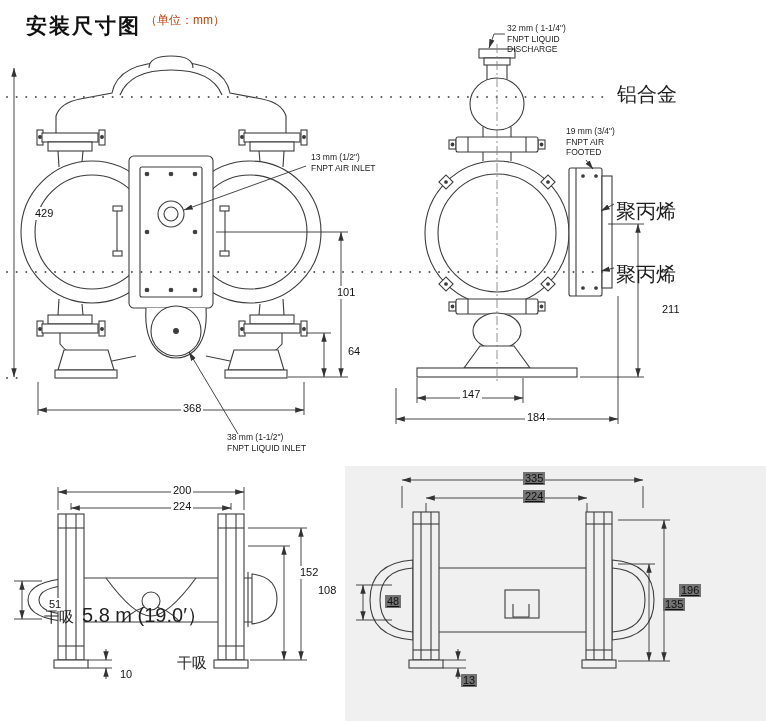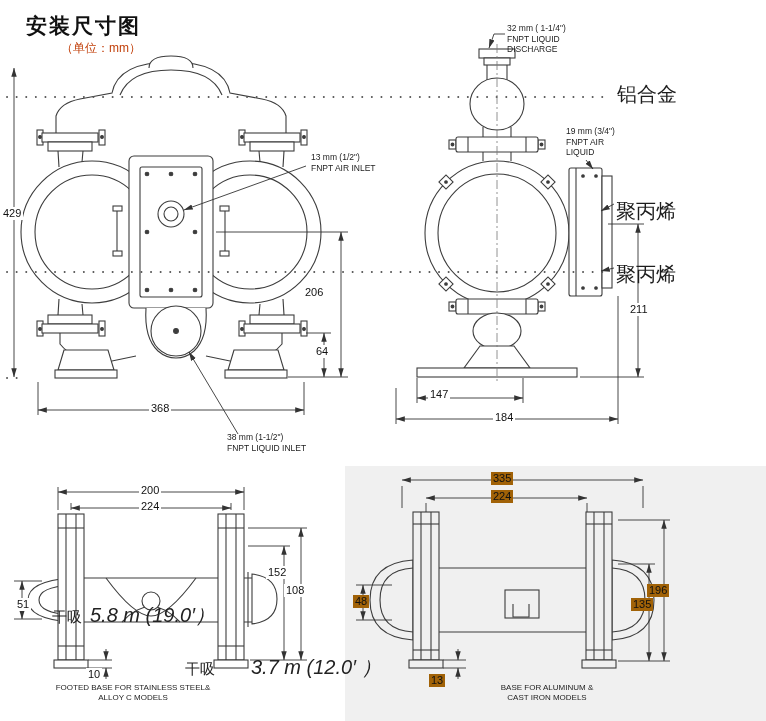--- a/index.html
+++ b/index.html
@@ -1,31 +1,31 @@
 <!DOCTYPE html>
 <html><head>
 <meta charset="utf-8">
 <style>
   * { margin:0; padding:0; box-sizing:border-box; }
   html,body { width:766px; height:721px; }
   body { position:relative; background:#fff; font-family:"Liberation Sans", sans-serif; color:#222; overflow:hidden; }
   #screen { position:absolute; left:0; top:0; width:766px; height:721px; }
   .graypanel { position:absolute; left:345px; top:466px; width:421px; height:255px; background:#f0f0f0; }
   svg.layer { position:absolute; left:0; top:0; }
-  .dim { position:absolute; font-size:11px; line-height:13px; background:#fff; padding:0 2px; color:#111; white-space:nowrap; }
-  .dim.gray { background:#a16207; }
+  .dim { position:absolute; font-size:11px; line-height:13px; background:#fff; padding:0 2px; color:#111; white-space:nowrap;margin-left:32px; }
+  .dim.gray { background:#737373;text-decoration:underline; }
   .callout { position:absolute; font-size:8.5px; line-height:10.5px; color:#1c1c1c; white-space:nowrap; }
   .cjk { position:absolute; font-size:20px; color:#1c1c1c; white-space:nowrap; }
   .caption { position:absolute; font-size:8px; line-height:10px; text-align:center; color:#1c1c1c; }
-  .title-row { position:absolute; left:26px; top:12px; display:flex; align-items:flex-end; white-space:nowrap;flex-direction:column; }
+  .title-row { position:absolute; left:26px; top:12px; display:flex; align-items:flex-start; white-space:nowrap; }
   .title-main { font-size:21px; font-weight:600; color:#111; letter-spacing:2px; }
   .title-unit { font-size:12px; margin-left:4px; color:#c2410c; }
-  .drylift { position:absolute; display:flex; align-items:baseline; color:#222; white-space:nowrap;margin-left:8px; }
+  .drylift { position:absolute; display:flex; align-items:baseline; color:#222; white-space:nowrap; }
   .drylift .lbl { font-size:15px; }
-  .drylift .val { font-size:20px; margin-left:8px;font-style:italic; }
+  .drylift .val { font-size:20px; margin-left:8px; }
 </style>
 </head>
 <body>
 
 <div id="screen">
 
   <div class="graypanel"></div>
 
   <svg class="layer" width="766" height="721" viewBox="0 0 766 721">
     <defs>
@@ -297,70 +297,61 @@
 
   <div class="callout" style="left:507px;top:23px">
     <div>32 mm ( 1-1/4")</div>
     <div>FNPT LIQUID</div>
     <div>DISCHARGE</div>
   </div>
 
   <div class="callout" style="left:566px;top:126px">
     <div>19 mm (3/4")</div>
     <div>FNPT AIR</div>
-    <div>LIQUID</div>
+    <div>FOOTED</div>
   </div>
 
   <div class="callout" style="left:311px;top:152px">
     <div>13 mm (1/2")</div>
     <div>FNPT AIR INLET</div>
   </div>
 
   <div class="callout" style="left:227px;top:432px">
     <div>38 mm (1-1/2")</div>
     <div>FNPT LIQUID INLET</div>
   </div>
 
   <div class="cjk" style="left:617px;top:81px">铝合金</div>
   <div class="cjk" style="left:616px;top:198px">聚丙烯</div>
   <div class="cjk" style="left:616px;top:261px">聚丙烯</div>
 
   <div class="dim" style="left:1px;top:207px">429</div>
-  <div class="dim" style="left:303px;top:286px">206</div>
+  <div class="dim" style="left:303px;top:286px">101</div>
   <div class="dim" style="left:314px;top:345px">64</div>
   <div class="dim" style="left:149px;top:402px">368</div>
   <div class="dim" style="left:428px;top:388px">147</div>
   <div class="dim" style="left:493px;top:411px">184</div>
   <div class="dim" style="left:628px;top:303px">211</div>
 
   <div class="dim" style="left:139px;top:484px">200</div>
   <div class="dim" style="left:139px;top:500px">224</div>
   <div class="dim" style="left:266px;top:566px">152</div>
   <div class="dim" style="left:284px;top:584px">108</div>
   <div class="dim" style="left:15px;top:598px">51</div>
   <div class="dim" style="left:86px;top:668px">10</div>
 
   <div class="dim gray" style="left:491px;top:472px">335</div>
   <div class="dim gray" style="left:491px;top:490px">224</div>
   <div class="dim gray" style="left:647px;top:584px">196</div>
   <div class="dim gray" style="left:631px;top:598px">135</div>
   <div class="dim gray" style="left:353px;top:595px">48</div>
   <div class="dim gray" style="left:429px;top:674px">13</div>
 
-  <div class="caption" style="left:30px;top:683px;width:206px">
-    <div>FOOTED BASE FOR STAINLESS STEEL&amp;</div>
-    <div>ALLOY C MODELS</div>
-  </div>
-  <div class="caption" style="left:463px;top:683px;width:168px">
-    <div>BASE FOR ALUMINUM &amp;</div>
-    <div>CAST IRON MODELS</div>
-  </div>
 
   <div class="drylift" style="left:44px;top:602px">
     <span class="lbl">干吸</span>
     <span class="val">5.8 m (19.0′）</span>
   </div>
   <div class="drylift" style="left:177px;top:654px">
     <span class="lbl">干吸</span>
-    <span class="val" style="margin-left:36px">3.7 m (12.0′ ）</span>
   </div>
 
 </div>
 
 </body></html>

